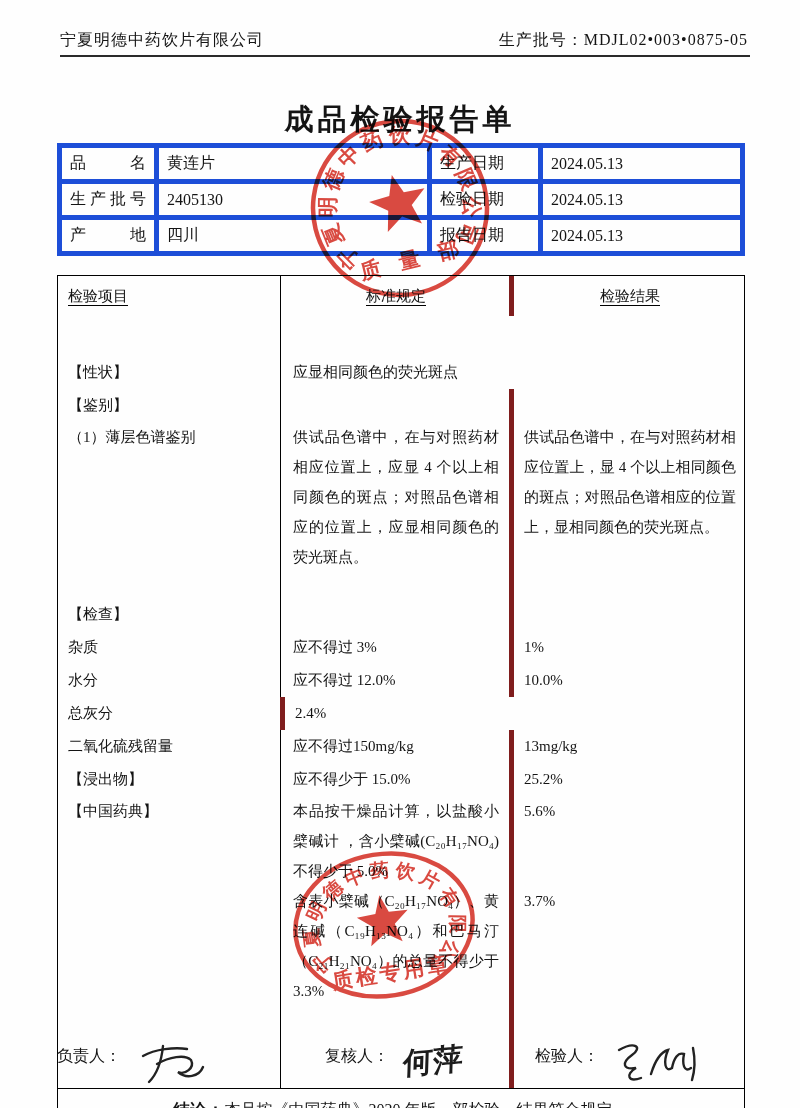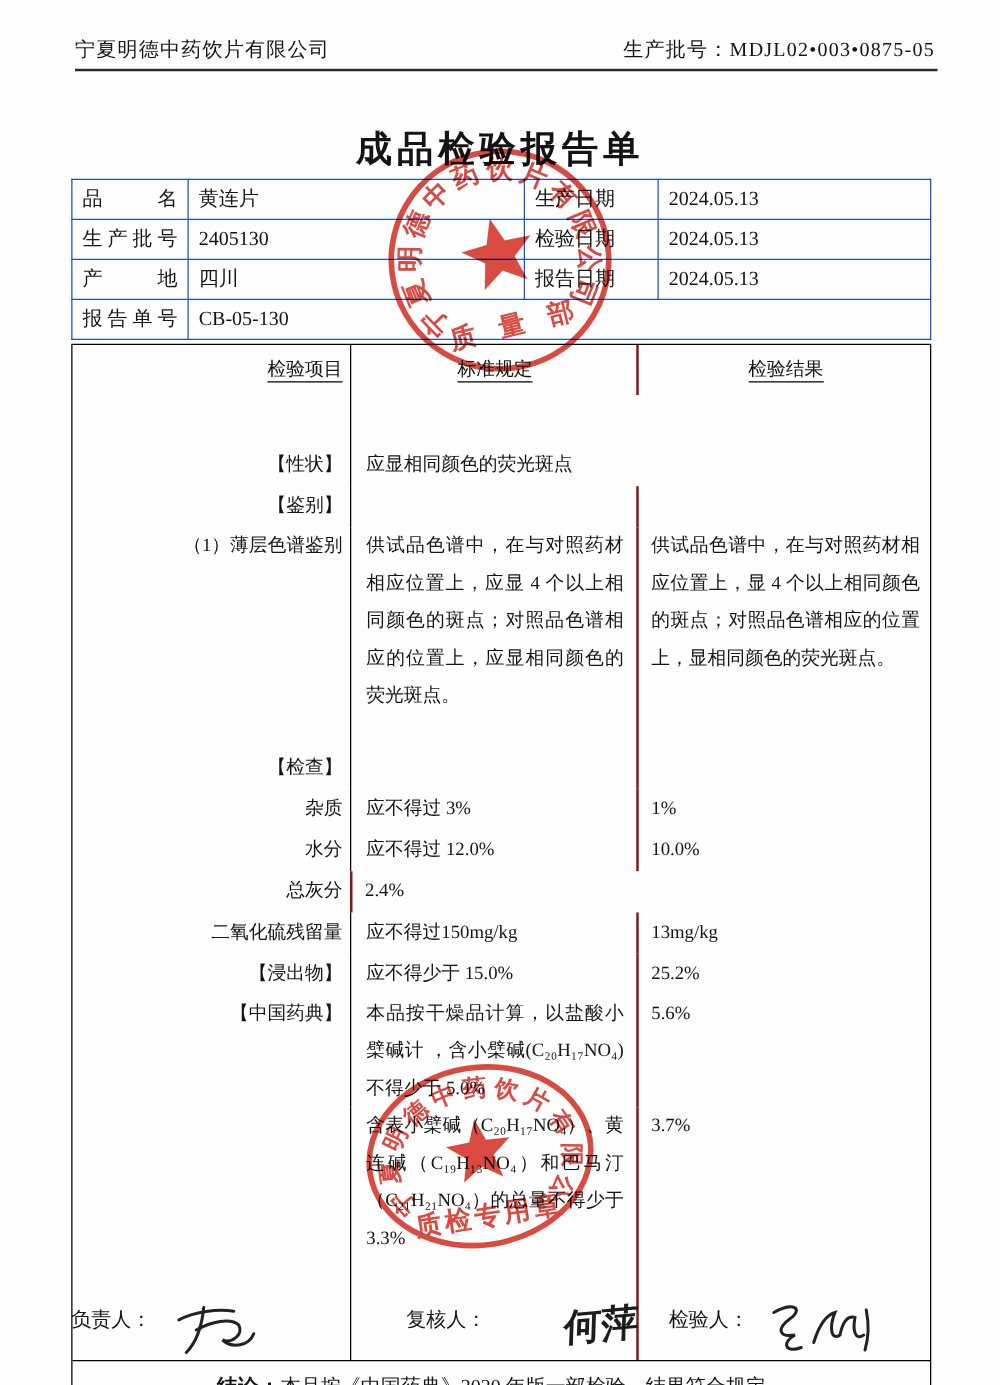--- a/index.html
+++ b/index.html
@@ -10,49 +10,49 @@
   }
   .hdr{position:absolute;top:30px;left:60px;width:688px;display:flex;
        justify-content:space-between;font-size:16px;letter-spacing:1px;}
   .hdr-rule{position:absolute;top:55px;left:60px;width:690px;border-top:2px solid #2a2a2a;}
   .doc-title{position:absolute;top:100px;left:0;width:100%;text-align:center;
        font-size:29px;font-weight:bold;letter-spacing:4px;}
 
   
   table.info{position:absolute;top:143px;left:57px;width:688px;border-collapse:collapse;
        font-size:16px;table-layout:fixed;}
-  table.info td{border:1px solid #1d4ed8;height:31px;padding:0 8px;white-space:nowrap;overflow:hidden;}
+  table.info td{border:5px solid #1d4ed8;height:31px;padding:0 8px;white-space:nowrap;overflow:hidden;}
   td.jlbl{text-align:justify;text-align-last:justify;}
   .w-lbl{width:76px;}.w-val{width:252px;}.w-dl{width:90px;}
 
   
   .insp{position:absolute;top:275px;left:57px;width:686px;border:1px solid #000;font-size:15px;}
   .irow{display:grid;grid-template-columns:222px 229px 1fr;}
   .irow>.cell{line-height:33px;}
-  .c-item{padding:0 6px 0 10px;text-align:right;}
+  .c-item{padding:0 6px 0 10px;}
   .c-standard{border-left:1px solid #000;padding:0 10px 0 12px;}
-  .c-result{border-left:2px solid #7f1d1d;padding:0 8px 0 10px;}
+  .c-result{border-left:5px solid #7f1d1d;padding:0 8px 0 10px;}
   .insp-head{height:40px;}
   .insp-head .cell{line-height:40px;}
   .insp-head .c-standard,.insp-head .c-result{text-align:center;}
   .ul{border-bottom:1px solid #000;padding-bottom:1px;}
   .pt-xl>.cell{padding-top:40px;}
   .pt-md>.cell{padding-top:14px;}
   .pb-sm>.cell{padding-bottom:12px;}
   .lh-lg>.cell{line-height:37px;}
   .flow>.c-standard,.flow>.c-result{text-align:justify;line-height:30px;}
   .flow>.cell{line-height:30px;}
   .stamp-pad>.cell{padding-bottom:82px;}
   .concl{border-top:1px solid #000;height:41px;line-height:41px;text-align:center;font-size:16px;}
   .concl b{letter-spacing:1px;}
 
   
   .footer{position:absolute;top:1042px;left:57px;width:688px;height:60px;font-size:16px;}
   .sig-group{position:absolute;top:4px;display:flex;align-items:flex-start;}
-  .sig-g1{left:0;}.sig-g2{left:268px;gap:48px;}.sig-g3{left:478px;}
+  .sig-g1{left:0;}.sig-g2{left:268px;}.sig-g3{left:478px;}
   .sig-hand{font-size:30px;line-height:1;display:inline-block;margin-left:14px;
        transform:rotate(-5deg) skewX(-7deg);font-weight:bold;color:#1c1c1c;}
   .sig-svg{margin-left:12px;margin-top:-8px;}
 
   
   .stamp{position:absolute;mix-blend-mode:multiply;opacity:.9;pointer-events:none;}
   .stamp-top{left:307px;top:115px;}
   .stamp-bottom{left:291px;top:849px;}
   .stamp text{font-family:"Liberation Serif","DejaVu Serif",serif;font-weight:bold;}
 </style>
@@ -82,24 +82,20 @@
       <td>2405130</td>
       <td>检验日期</td>
       <td>2024.05.13</td>
     </tr>
     <tr>
       <td class="jlbl">产地</td>
       <td>四川</td>
       <td>报告日期</td>
       <td>2024.05.13</td>
     </tr>
-    <tr>
-      <td class="jlbl">报告单号</td>
-      <td colspan="3">CB-05-130</td>
-    </tr>
   </tbody>
     </table>
 
   <div class="insp">
     <div class="irow insp-head">
       <div class="cell c-item"><span class="ul">检验项目</span></div>
       <div class="cell c-standard"><span class="ul">标准规定</span></div>
       <div class="cell c-result"><span class="ul">检验结果</span></div>
     </div>
 

